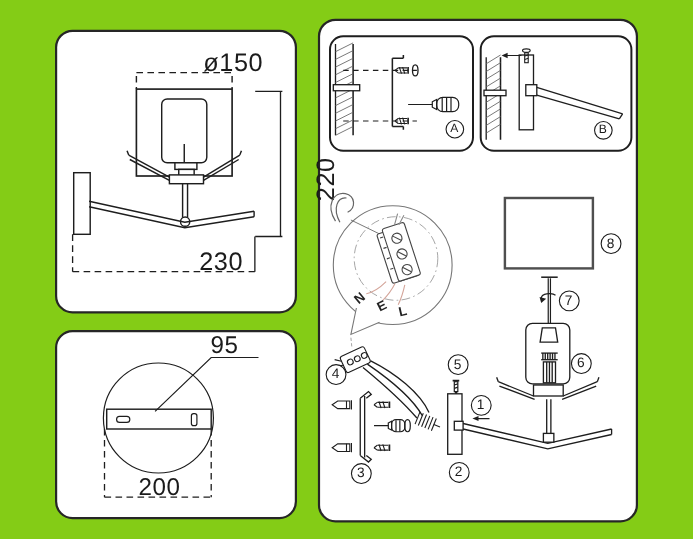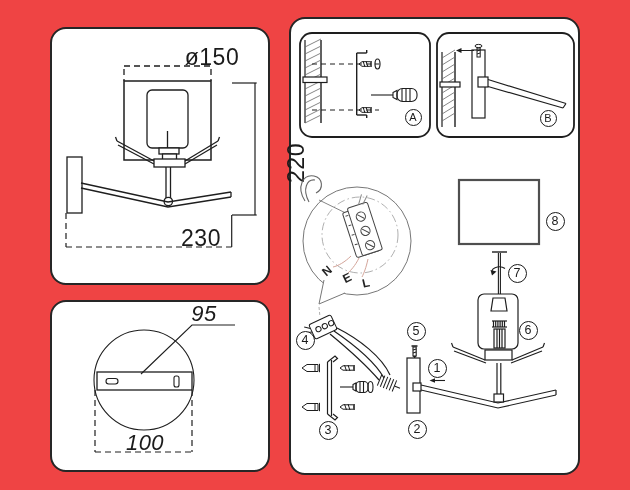--- a/index.html
+++ b/index.html
@@ -1,22 +1,22 @@
 <!DOCTYPE html>
 <html><head>
 <meta charset="utf-8">
 <style>
   html,body{margin:0;padding:0;background:#f6f6f6;}
-  .canvas{position:relative;width:630px;height:490px;background:#ef4444;overflow:hidden;
+  .canvas{position:relative;width:630px;height:490px;background:#84cc16;overflow:hidden;
           font-family:"Liberation Sans",sans-serif;}
   .panel{position:absolute;background:#ffffff;border:2px solid #262626;border-radius:16px;box-sizing:border-box;}
   svg{position:absolute;display:block;}
   .txt{position:absolute;color:#1b1b1b;white-space:nowrap;transform:translate(-50%,-50%);}
   .dim{font-size:23px;letter-spacing:0.5px;}
-  .dim-sm{font-size:22px;letter-spacing:0.5px;font-style:italic;}
+  .dim-sm{font-size:22px;letter-spacing:0.5px;}
   .rot90{transform:translate(-50%,-50%) rotate(-90deg);}
   .circ{position:absolute;width:19px;height:19px;border:1.4px solid #1b1b1b;border-radius:50%;
         background:#fff;display:flex;align-items:center;justify-content:center;
         font-size:12.5px;color:#1b1b1b;box-sizing:border-box;}
   .circ-sm{width:17px;height:17px;font-size:11px;}
   .nel{position:absolute;font-size:12px;font-weight:bold;color:#222;}
 </style>
 </head>
 <body>
 
@@ -92,21 +92,21 @@
       <path d="M185,25 L142,25 L91,74" stroke-width="1.1"></path>
 
       <g stroke-dasharray="6 4" stroke-width="1.2">
         <line x1="45" y1="90" x2="45" y2="152"></line>
         <line x1="142" y1="90" x2="142" y2="152"></line>
         <line x1="45" y1="152" x2="142" y2="152"></line>
       </g>
     </g>
   </svg>
   <span class="txt dim-sm" style="left:204px;top:314px;">95</span>
-  <span class="txt dim-sm" style="left:145px;top:443px;">100</span>
+  <span class="txt dim-sm" style="left:145px;top:443px;">200</span>
 
   <svg style="left:289px;top:17px;" width="291" height="458" viewBox="0 0 291 458">
     <g stroke="#1e1e1e" stroke-width="1.2" fill="none">
 
       <rect x="11" y="16" width="130" height="104" rx="12" stroke-width="1.8" fill="#fff"></rect>
       <g>
         <line x1="16" y1="23" x2="16" y2="106"></line>
           <line x1="32" y1="23" x2="32" y2="106" stroke-width="1.4"></line>
         <g stroke="#666" stroke-width="0.8">
           <line x1="16" y1="30" x2="32" y2="22"></line>

